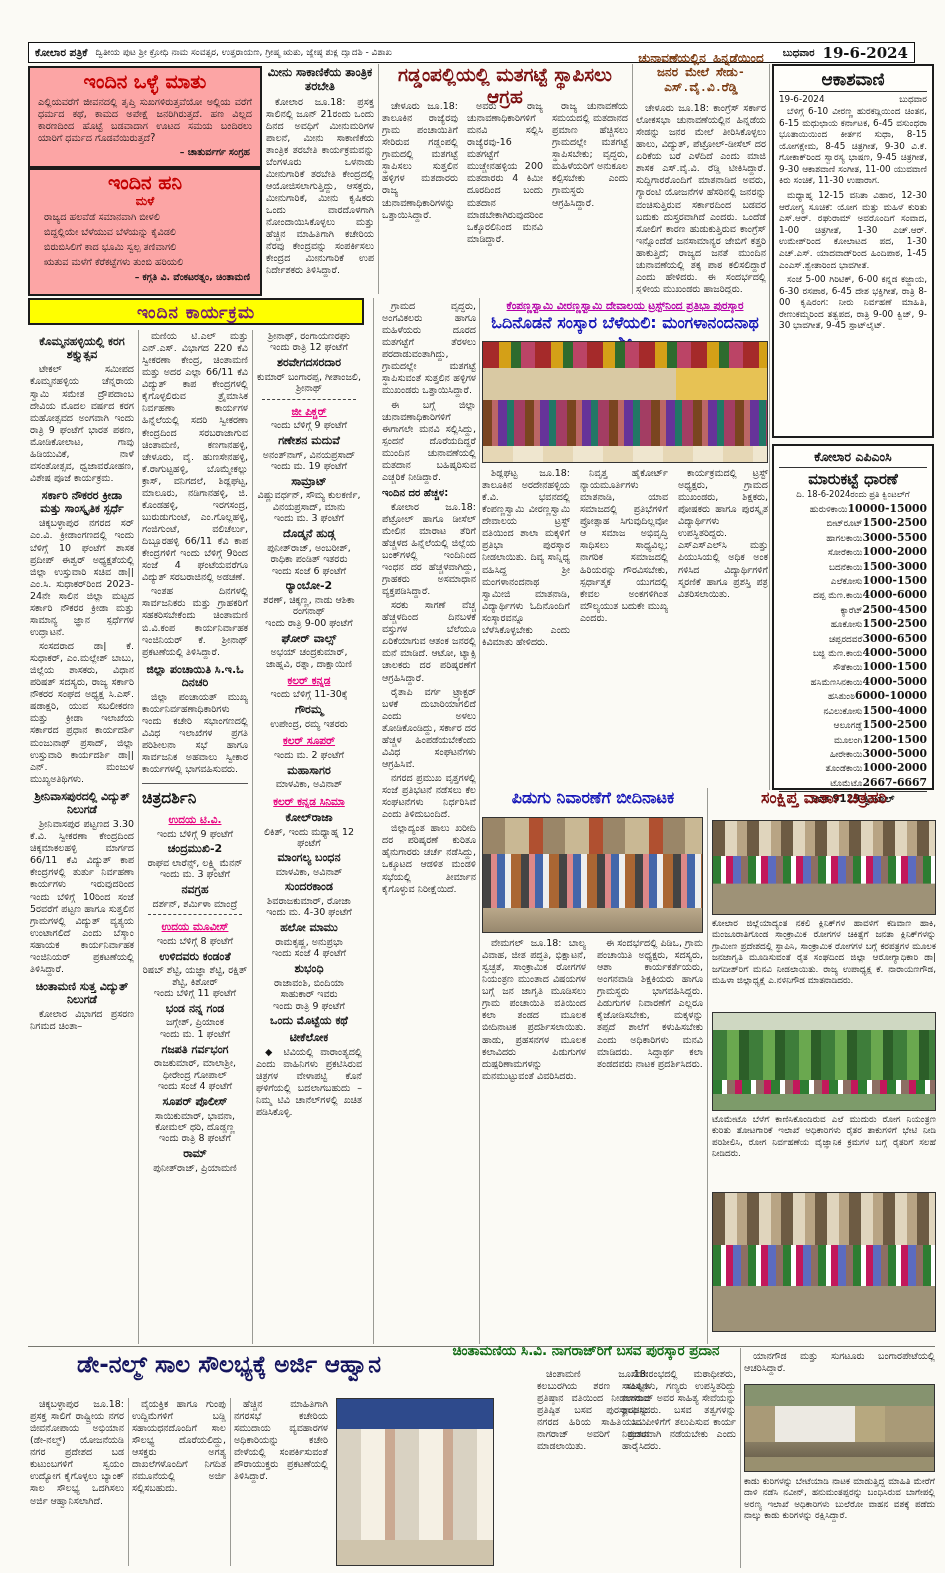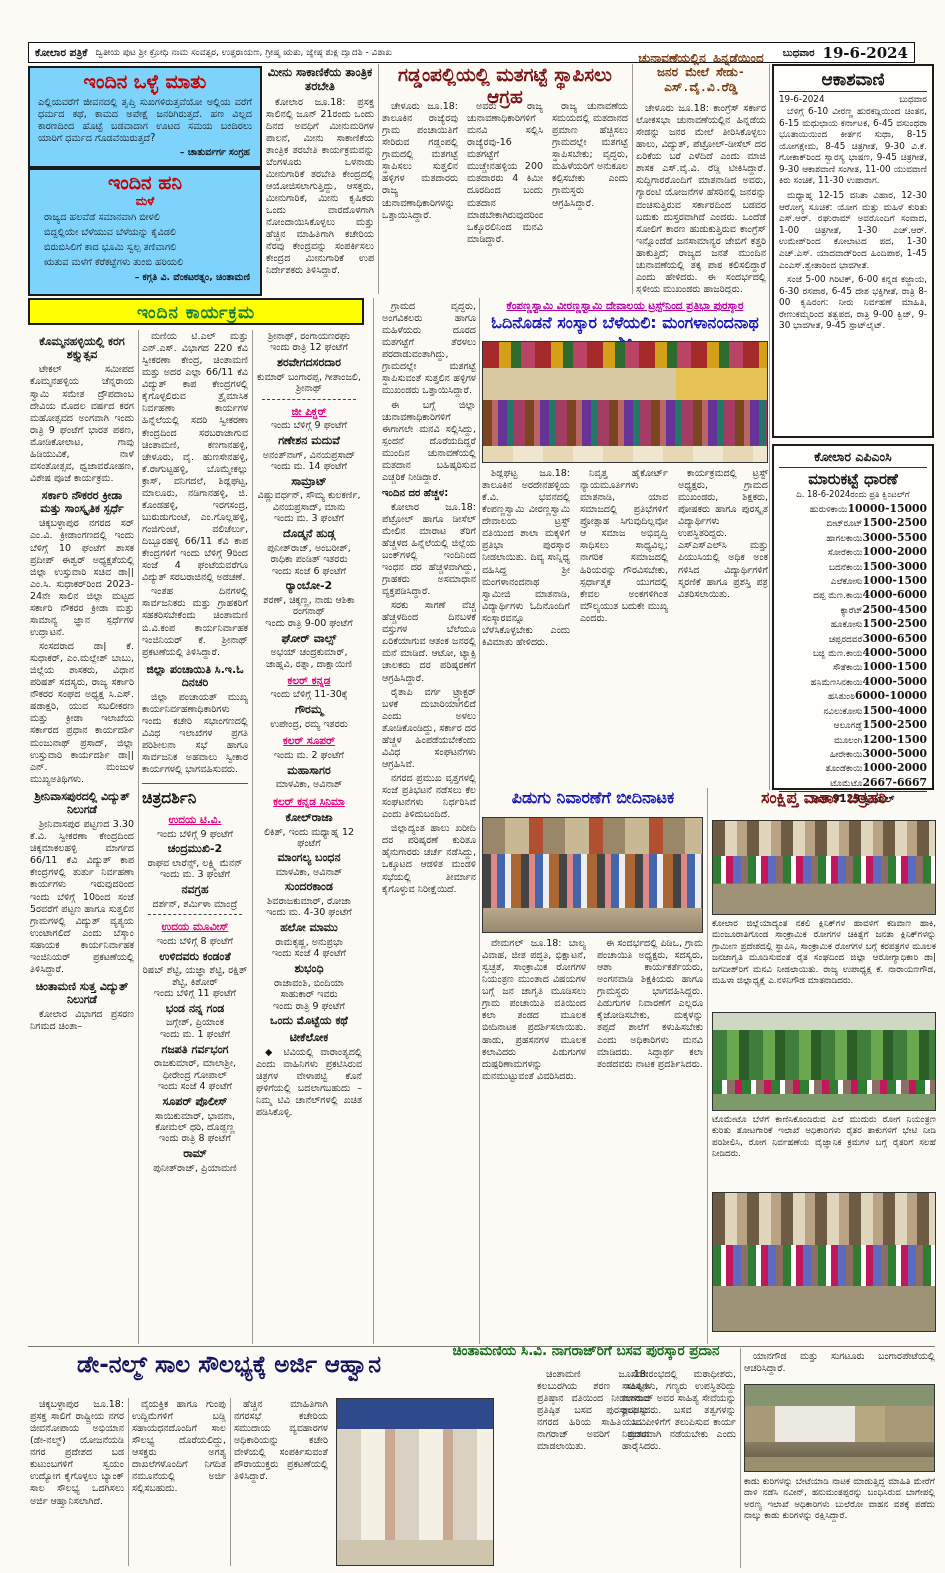--- a/index.html
+++ b/index.html
@@ -1,36 +1,36 @@
 <!DOCTYPE html>
 <html><head>
 <meta charset="utf-8">
 <style>
   html,body{margin:0;padding:0;background:#dddbd4;}
   .page{position:relative;width:945px;height:1573px;margin:0 auto;background:#fbfaf5;
         font-family:"DejaVu Sans","Liberation Sans",sans-serif;color:#141414;overflow:hidden;}
   .abs{position:absolute;box-sizing:border-box;}
-  .box{border:2px solid #1c1c1c;background:#7dd3fc;}
+  .box{border:2px solid #1c1c1c;background:#fca5a5;}
   .vr{position:absolute;width:1px;background:#9a9a94;}
   .hrule{position:absolute;height:1px;background:#77776f;}
 
   
   .mast{border:1px solid #111;background:#fff;display:flex;align-items:center;gap:8px;padding:0 6px;}
   .mast .name{font-weight:bold;font-size:10.5px;white-space:nowrap;}
   .mast .pan{flex:1;font-size:9px;white-space:nowrap;overflow:hidden;}
   .mast .day{font-size:10px;font-weight:bold;}
   .mast .date{font-size:15px;font-weight:bold;font-family:"DejaVu Serif","Liberation Serif",serif;}
 
   .redtitle{color:#c40000;font-weight:bold;text-align:center;font-family:"DejaVu Serif","Liberation Serif",serif;}
   .gw-body,.haani-line{font-size:9.6px;text-align:justify;padding:0 8px;}
   .haani-line{text-align:left;padding-left:14px;line-height:1.55;}
   .attrib{font-size:9.3px;font-weight:bold;text-align:right;padding:2px 10px 0 0;}
 
   .banner{background:#ffff00;border:2px solid #1c1c1c;display:flex;align-items:center;justify-content:center;}
-  .banner span{color:#15803d;font-weight:bold;font-size:17px;letter-spacing:1px;}
+  .banner span{color:#701a75;font-weight:bold;font-size:17px;letter-spacing:1px;}
 
   .col{font-size:9.5px;line-height:1.27;}
   .li-head1{font-weight:bold;font-size:15.5px;margin:7px 0 3px;border-top:1px solid #555;padding-top:5px;}
   .li-head2{font-weight:bold;font-size:11px;text-align:center;margin:5px 0 2px;line-height:1.2;}
   .li-head3{font-weight:bold;font-size:10px;margin:4px 0 1px;}
   .li-para{text-align:justify;text-indent:9px;margin:0 0 2px;}
   .li-channel{color:#e6007e;font-weight:bold;text-align:center;font-size:10.5px;text-decoration:underline;margin:5px 0 1px;}
   .li-movie{font-weight:bold;font-size:11px;text-align:center;margin:4px 0 1px;line-height:1.15;}
   .li-cast{text-align:center;line-height:1.2;}
   .li-time{text-align:center;line-height:1.25;}
@@ -164,21 +164,21 @@
   <div class="abs col" style="left:256px;top:330px;width:106px;height:1014px;overflow:hidden;">
       <div class="li-cast">ಶ್ರೀನಾಥ್, ರಂಗಾಯಣರಘು</div>
       <div class="li-time">ಇಂದು ರಾತ್ರಿ 12 ಘಂಟೆಗೆ</div>
       <div class="li-movie">ಶರವೇಗದಸರದಾರ</div>
       <div class="li-cast">ಕುಮಾರ್ ಬಂಗಾರಪ್ಪ, ಗೀತಾಂಜಲಿ, ಶ್ರೀನಾಥ್</div>
       <div class="li-dash"></div>
       <div class="li-channel">ಜೀ ಪಿಕ್ಚರ್</div>
       <div class="li-time">ಇಂದು ಬೆಳಿಗ್ಗೆ 9 ಘಂಟೆಗೆ</div>
       <div class="li-movie">ಗಣೇಶನ ಮದುವೆ</div>
       <div class="li-cast">ಅನಂತ್‌ನಾಗ್, ವಿನಯಪ್ರಸಾದ್</div>
-      <div class="li-time">ಇಂದು ಮ. 14 ಘಂಟೆಗೆ</div>
+      <div class="li-time">ಇಂದು ಮ. 19 ಘಂಟೆಗೆ</div>
       <div class="li-movie">ಸಾಮ್ರಾಟ್</div>
       <div class="li-cast">ವಿಷ್ಣುವರ್ಧನ್, ಸೌಮ್ಯ ಕುಲಕರ್ಣಿ, ವಿನಯಪ್ರಸಾದ್, ಮಾನು</div>
       <div class="li-time">ಇಂದು ಮ. 3 ಘಂಟೆಗೆ</div>
       <div class="li-movie">ದೊಡ್ಮನೆ ಹುಡ್ಗ</div>
       <div class="li-cast">ಪುನೀತ್‌ರಾಜ್, ಅಂಬರೀಶ್, ರಾಧಿಕಾ ಪಂಡಿತ್ ಇತರರು</div>
       <div class="li-time">ಇಂದು ಸಂಜೆ 6 ಘಂಟೆಗೆ</div>
       <div class="li-movie">ರ‍್ಯಾಂಬೋ-2</div>
       <div class="li-cast">ಶರಣ್, ಚಿಕ್ಕಣ್ಣ, ನಾಡು ಆಶಿಕಾ ರಂಗನಾಥ್</div>
       <div class="li-time">ಇಂದು ರಾತ್ರಿ 9-00 ಘಂಟೆಗೆ</div>
       <div class="li-movie">ಘೋರ್ ವಾಲ್ಸ್</div>

